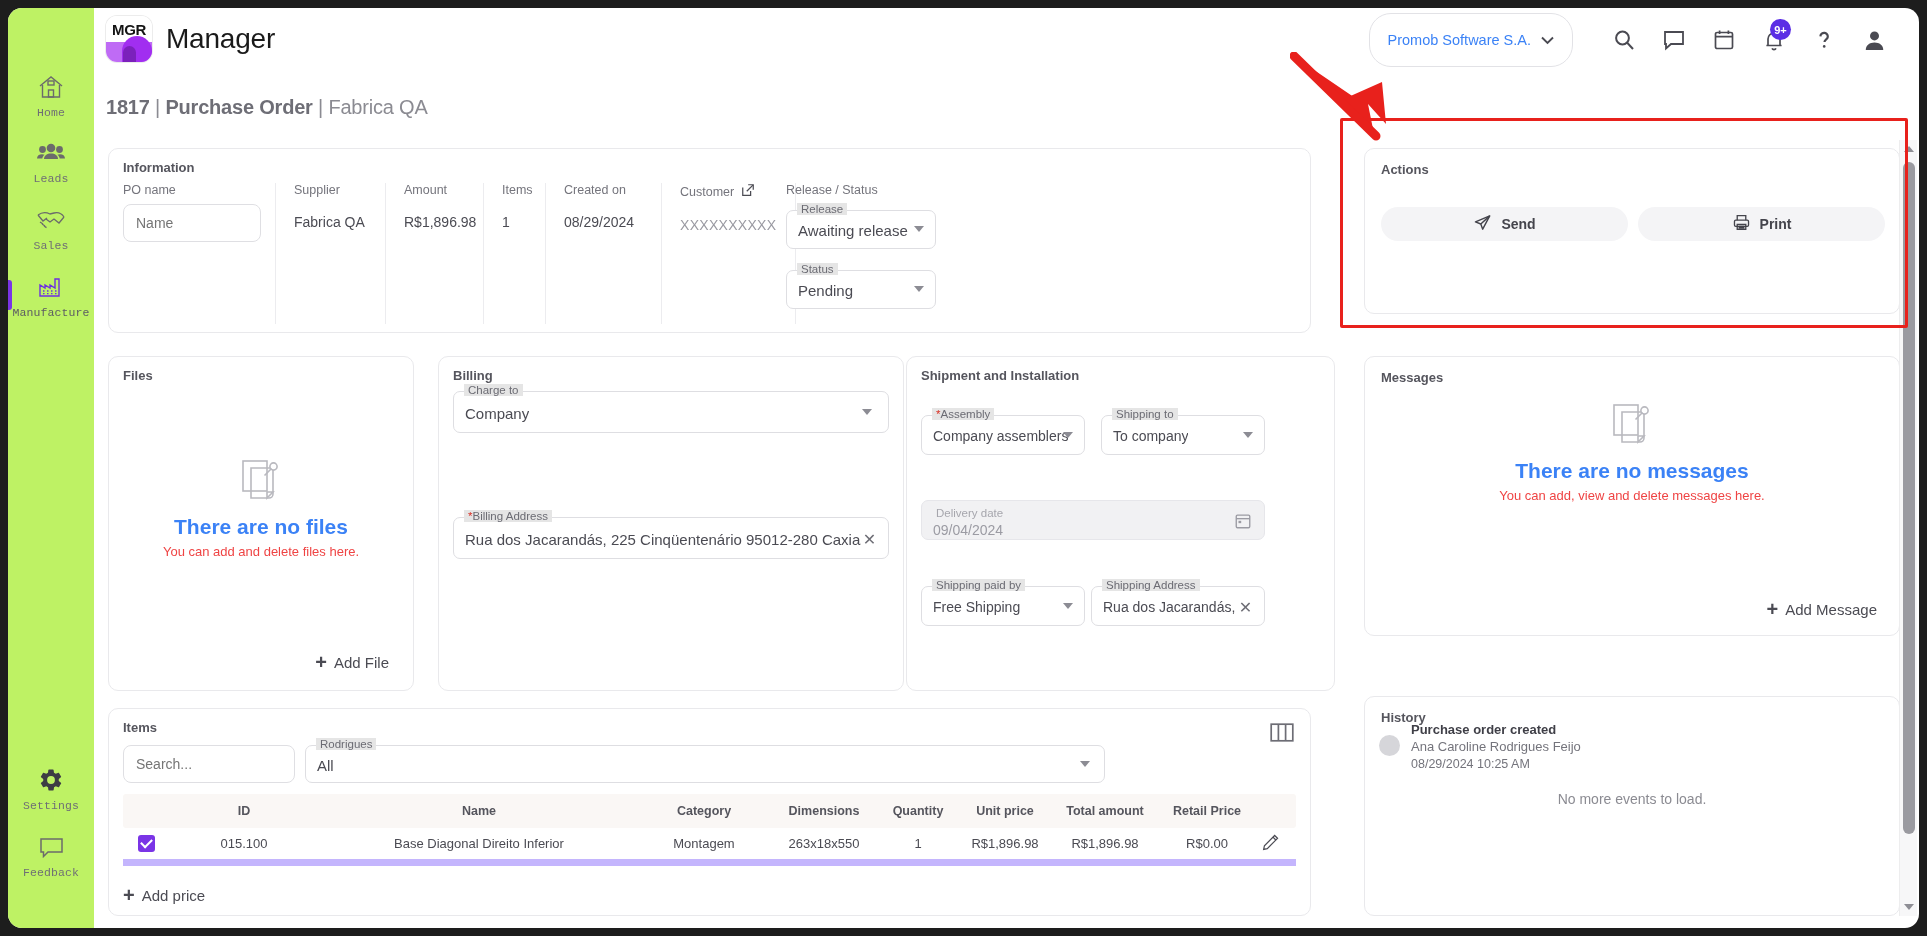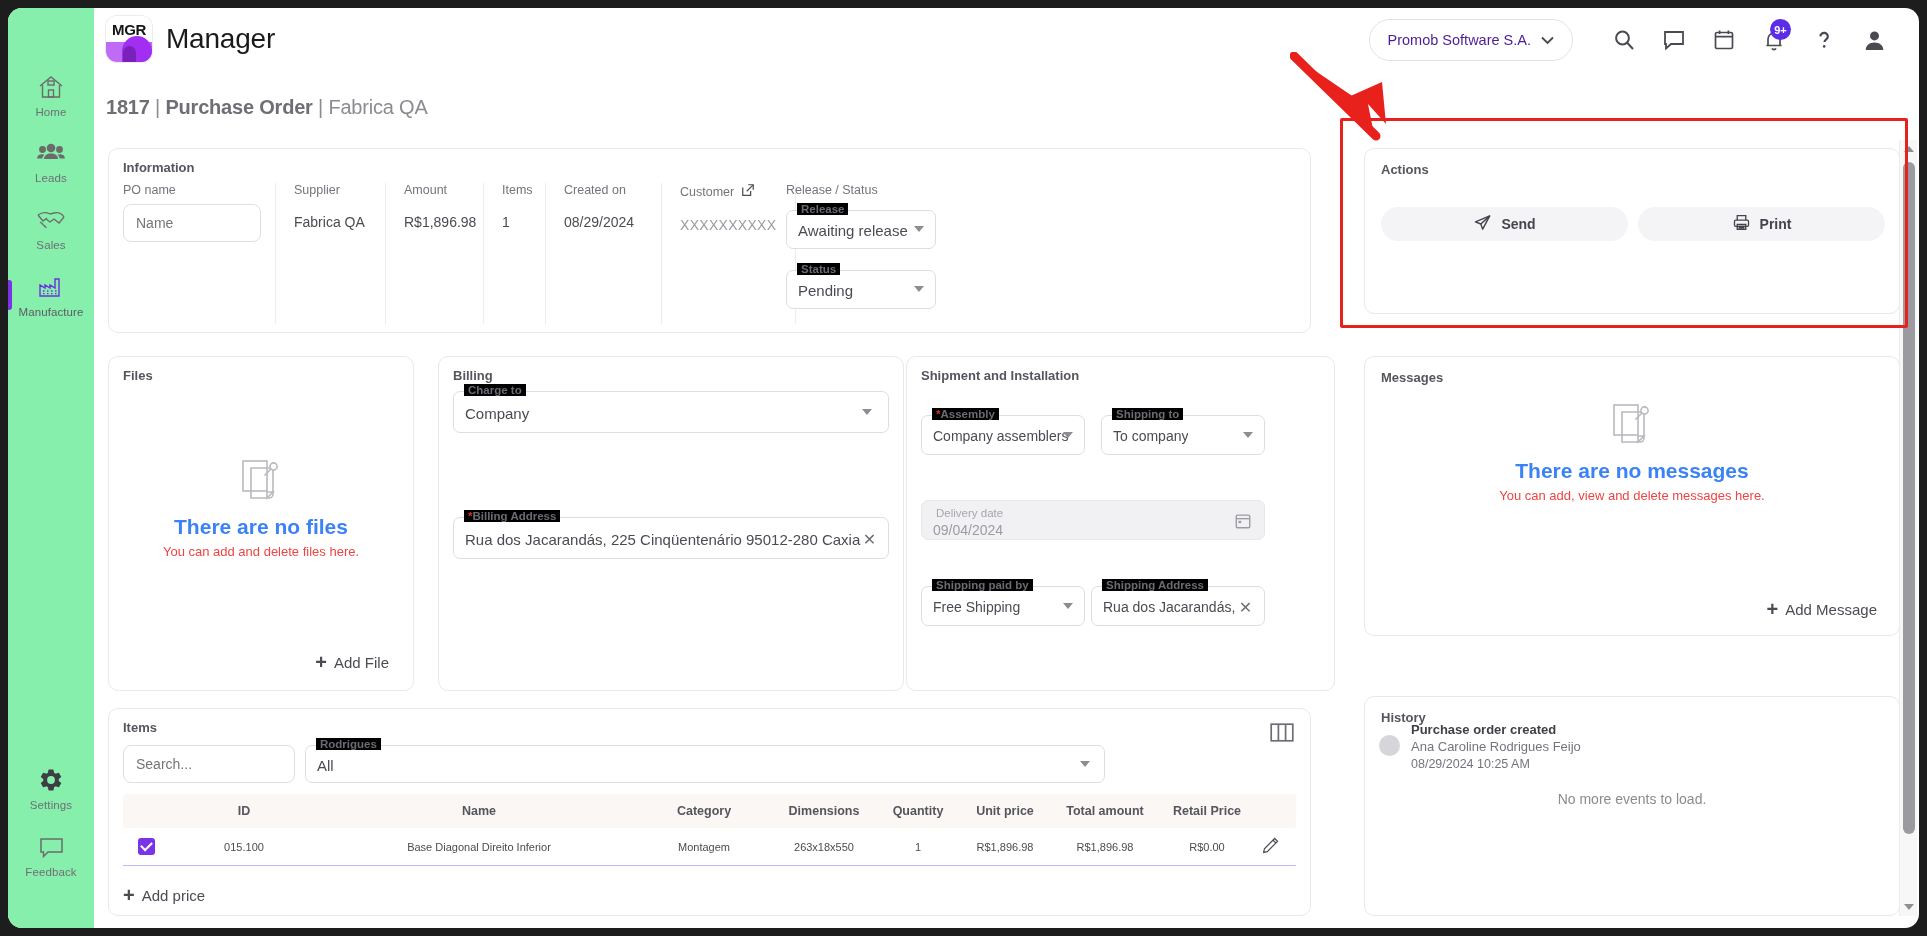--- a/index.html
+++ b/index.html
@@ -2,21 +2,21 @@
 <html><head>
 <meta charset="utf-8">
 <style>
   * { box-sizing: border-box; margin:0; padding:0; }
   html,body{ width:1927px; height:936px; background:#1d1d1d; font-family:"Liberation Sans", sans-serif; }
 
   .frame{ position:absolute; left:0; top:0; width:1927px; height:936px; background:#1d1d1d; overflow:hidden; }
   .app{ position:absolute; left:8px; top:8px; width:1911px; height:920px; background:#ffffff; border-radius:14px; overflow:hidden; }
 
   
-  .sidebar{ position:absolute; left:0; top:0; width:86px; height:920px; background:#86efac; }
+  .sidebar{ position:absolute; left:0; top:0; width:86px; height:920px; background:#bef264;font-family:Liberation Mono, monospace; }
   .side-item{ position:absolute; left:0; width:86px; height:62px; text-align:center; cursor:pointer; }
   .side-ico{ height:34px; display:flex; align-items:center; justify-content:center; color:#6b6b6b; }
   .side-lbl{ font-size:11.5px; color:#6f6f75; margin-top:2px; letter-spacing:.1px; }
   .side-item.active .side-ico{ color:#6d2fe0; }
   .side-item.active .side-lbl{ color:#5c5c63; }
   .active-bar{ position:absolute; left:0; width:4px; height:30px; background:#7a34e6; border-radius:0 3px 3px 0; }
 
   
   .brand{ position:absolute; left:98px; top:8px; display:flex; align-items:center; gap:14px; }
   .logo{ width:46px; height:46px; border-radius:11px; overflow:hidden; position:relative; background:#fff;
@@ -28,23 +28,23 @@
   .logo-bot:after{ content:""; position:absolute; right:0; top:-6px; width:30px; height:26px;
                    background:#a12ef0; border-radius:16px 16px 0 0; }
   .logo-bot:before{ content:""; position:absolute; left:17px; top:4px; width:13px; height:16px;
                     background:#7b21bb; border-radius:9px 9px 0 0; z-index:2; }
   .brand-name{ font-size:28px; color:#1a1a1a; font-weight:400; letter-spacing:-.2px; }
 
   .page-title{ position:absolute; left:98px; top:88px; font-size:20px; font-weight:bold; color:#6e6e76; letter-spacing:-.2px; }
   .page-title .sub{ font-weight:400; color:#8b8b92; }
 
   .hdr-right{ position:absolute; right:20px; top:10px; display:flex; align-items:center; gap:0; height:44px; }
-  .company-sel{ display:flex; align-items:center; gap:10px; height:42px; padding:0 18px;
+  .company-sel{ display:flex; align-items:center; gap:10px; height:54px; padding:0 18px;
                 border:1px solid #e2e2e6; border-radius:22px; background:#fff; cursor:pointer;
-                font-size:14.5px; color:#4c1d95; margin-right:26px; }
+                font-size:14.5px; color:#3b82f6; margin-right:26px; }
   .hdr-ico{ width:50px; height:44px; display:flex; align-items:center; justify-content:center;
             color:#4a4a52; cursor:pointer; position:relative; }
   .badge{ position:absolute; top:1px; right:8px; min-width:21px; height:21px; border-radius:11px;
           background:#5b2ee5; color:#fff; font-size:11px; font-weight:bold; display:flex;
           align-items:center; justify-content:center; padding:0 4px; }
 
   
   .card{ position:absolute; background:#fff; border:1px solid #e9e9ec; border-radius:10px; }
   .card-title{ font-size:13px; font-weight:bold; color:#55555d; }
 
@@ -56,22 +56,22 @@
   .info-col + .info-col{ border-left:1px solid #ececef; padding-left:18px; }
   .info-lbl{ font-size:12.5px; color:#74747c; white-space:nowrap; display:flex; align-items:center; gap:7px; }
   .info-val{ font-size:14px; color:#4b4b53; margin-top:17px; white-space:nowrap; }
   .info-val.muted{ color:#9a9aa2; letter-spacing:.3px; }
   .po-input{ margin-top:7px; width:138px; height:38px; border:1px solid #dfdfe3; border-radius:8px;
              padding:0 12px; font-size:14px; color:#9a9aa2; font-family:"Liberation Sans", sans-serif;
              background:#fff; outline:none; }
 
   
   .mfield{ position:relative; border:1px solid #dedee2; border-radius:7px; height:39px; background:#fff; }
-  .mfield > .ml{ position:absolute; top:-8px; left:10px; background:#000000; padding:0 4px;
-                 font-size:11.5px; color:#6b6b73; font-weight:bold; white-space:nowrap; }
+  .mfield > .ml{ position:absolute; top:-8px; left:10px; background:#e5e5e5; padding:0 4px;
+                 font-size:11.5px; color:#6b6b73; font-weight:normal; white-space:nowrap; }
   .mfield > .ml .req{ color:#d93025; }
   .mfield > .mv{ position:absolute; left:11px; top:0; height:39px; display:flex; align-items:center;
                  font-size:15px; color:#4b4b53; white-space:nowrap; overflow:hidden; }
   .caret{ position:absolute; right:11px; top:15px; width:0; height:0; border-left:5.5px solid transparent;
           border-right:5.5px solid transparent; border-top:6px solid #8c8c94; }
   .clearx{ position:absolute; right:9px; top:10px; width:19px; height:19px; color:#6e6e76; font-size:16px;
            display:flex; align-items:center; justify-content:center; cursor:pointer; }
   .mfield.disabled{ background:#f1f1f3; border-color:#e6e6ea; }
   .mfield.disabled > .ml{ background:transparent; color:#a6a6ad; font-weight:normal; }
   .mfield.disabled > .mv{ color:#9b9ba3; }
@@ -109,22 +109,22 @@
   .search-in{ position:absolute; left:14px; top:36px; width:172px; height:38px; border:1px solid #dfdfe3;
               border-radius:8px; padding:16px 12px; font-size:14px; color:#9a9aa2; background:#fff;
               outline:none; font-family:"Liberation Sans", sans-serif; }
   #cat-field{ position:absolute; left:196px; top:36px; width:800px; height:38px; }
   #cat-field > .mv{ height:38px; }
   .layout-toggle{ position:absolute; right:16px; top:14px; cursor:pointer; color:#6d6d75; }
 
   .tbl{ position:absolute; left:14px; right:14px; top:85px; }
   .thead{ display:flex; align-items:center; height:34px; background:#faf7f5; font-size:12.5px;
           font-weight:bold; color:#55555d; border-radius:3px; }
-  .trow{ display:flex; align-items:center; height:38px; font-size:11px; color:#4b4b53;
-         border-bottom:1px solid #c4b5fd; }
+  .trow{ display:flex; align-items:center; height:38px; font-size:13px; color:#4b4b53;
+         border-bottom:7px solid #c4b5fd; }
   .c-chk{ width:46px; display:flex; justify-content:center; }
   .c-id{ width:150px; text-align:center; }
   .c-name{ width:320px; text-align:center; }
   .c-cat{ width:130px; text-align:center; }
   .c-dim{ width:110px; text-align:center; }
   .c-qty{ width:78px; text-align:center; }
   .c-unit{ width:96px; text-align:center; }
   .c-tot{ width:104px; text-align:center; }
   .c-ret{ width:100px; text-align:center; }
   .c-act{ flex:1; text-align:right; padding-right:16px; }

